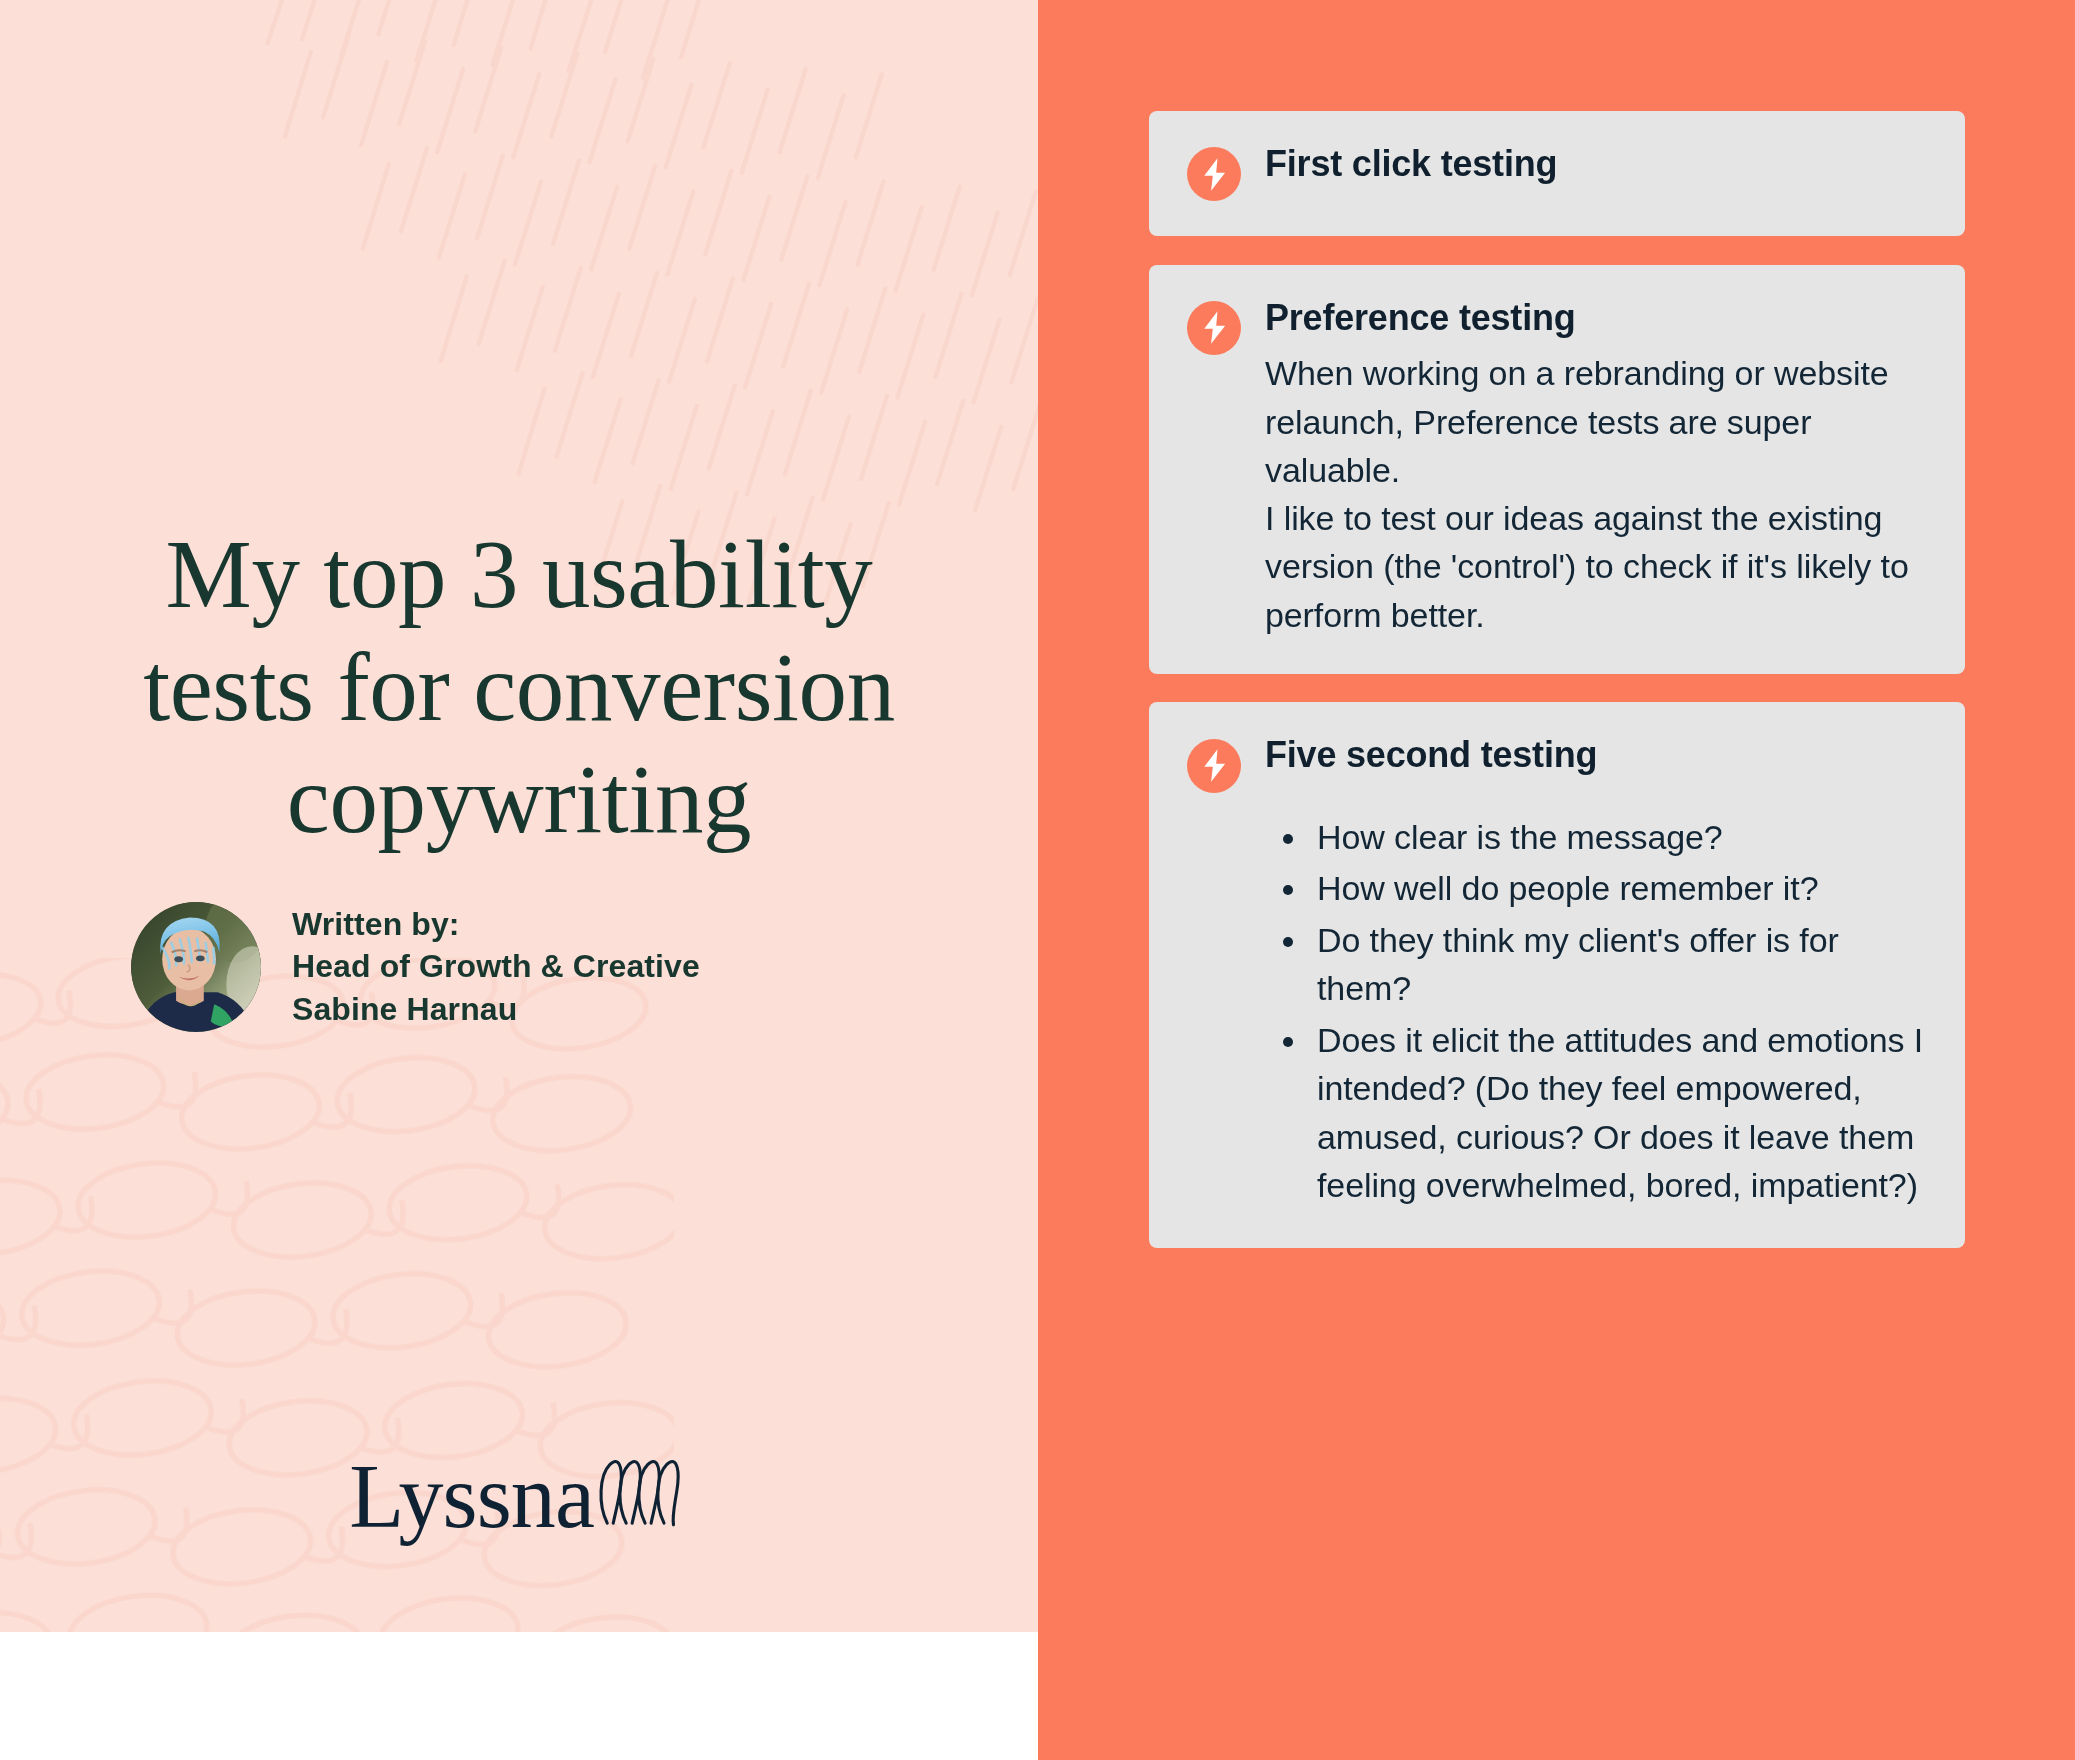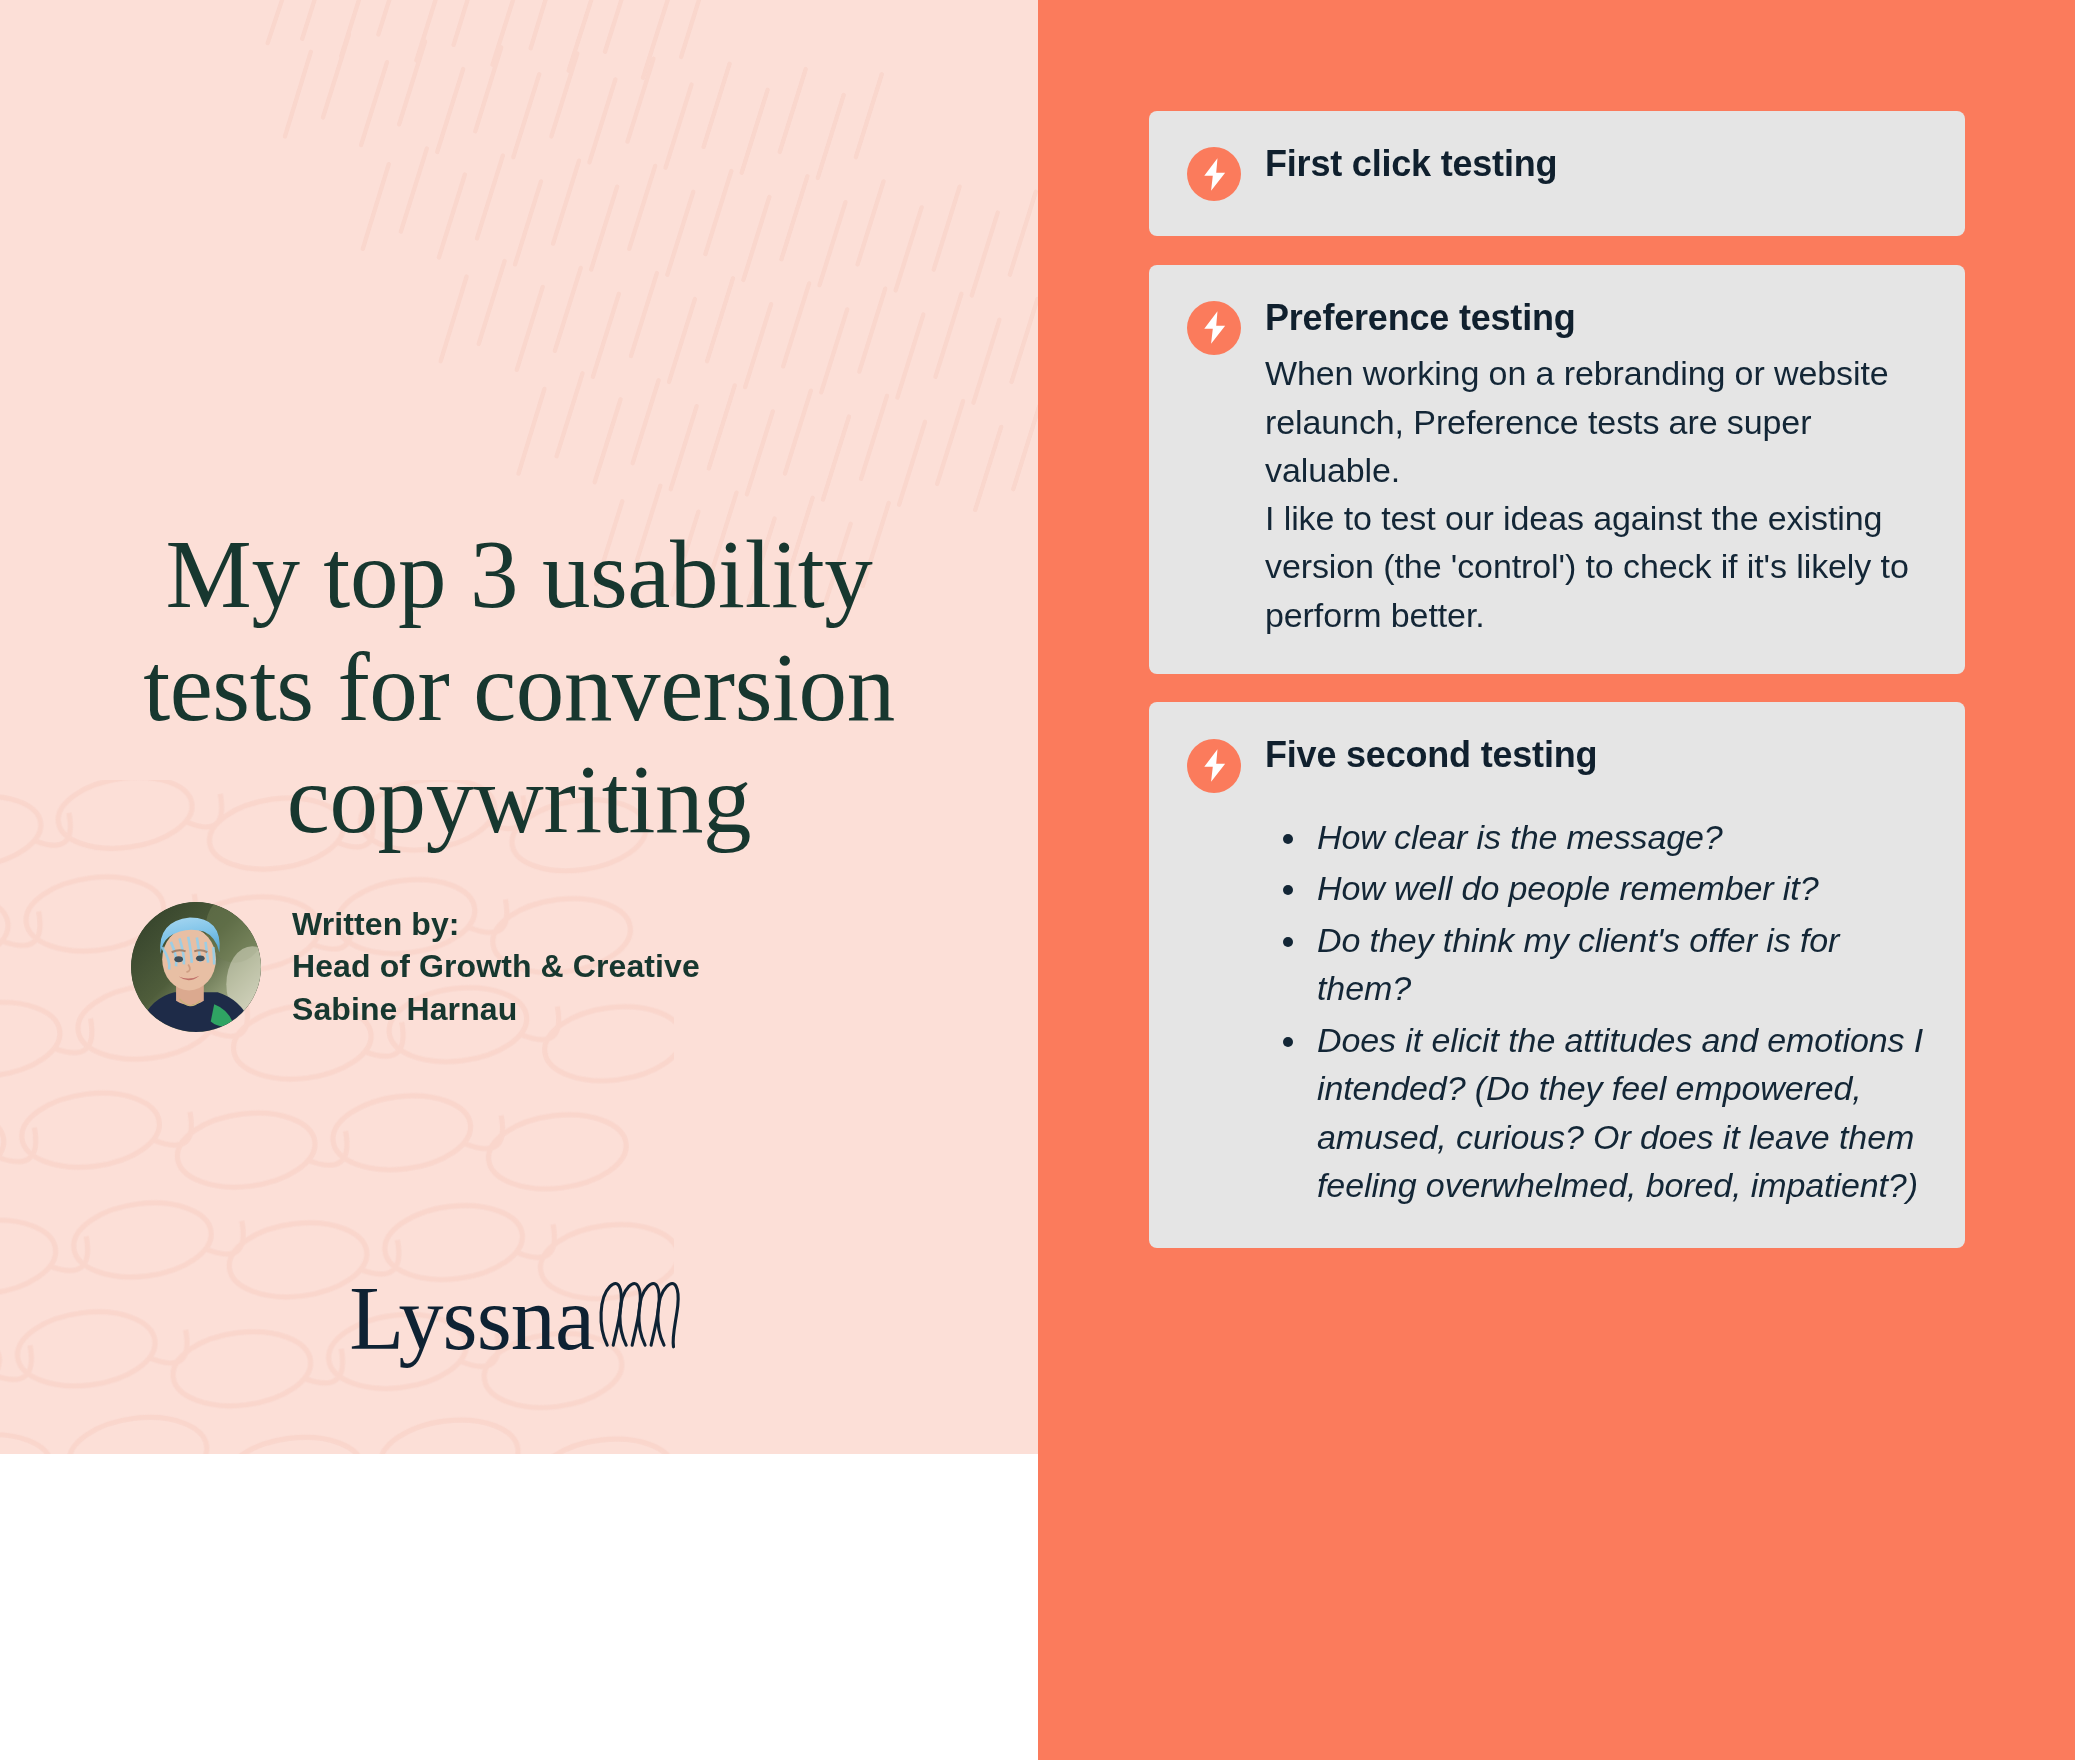--- a/index.html
+++ b/index.html
@@ -16,21 +16,21 @@
     width: 2075px;
     height: 1761px;
     overflow: hidden;
     display: flex;
   }
 
   
   .left-panel {
     position: relative;
     width: 1038px;
-    height: 1454px;
+    height: 1632px;
     background: #FCDFD7;
     overflow: hidden;
     flex: 0 0 1038px;
   }
 
   
   .hatch-texture {
     position: absolute;
     top: -52px;
     left: 259px;
@@ -183,21 +183,20 @@
   }
   .card-text + .card-text { margin-top: 0; }
 
   .card-list {
     margin: 36px 0 0 0;
     padding-left: 45px;
     font-size: 34px;
     line-height: 1.42;
     color: #132636;
     letter-spacing: -0.1px;
-    font-style: italic;
   }
   .card-list li {
     margin-bottom: 3.5px;
     padding-left: 7px;
   }
 </style>
 </head>
 <body>
 
 <div class="poster">

